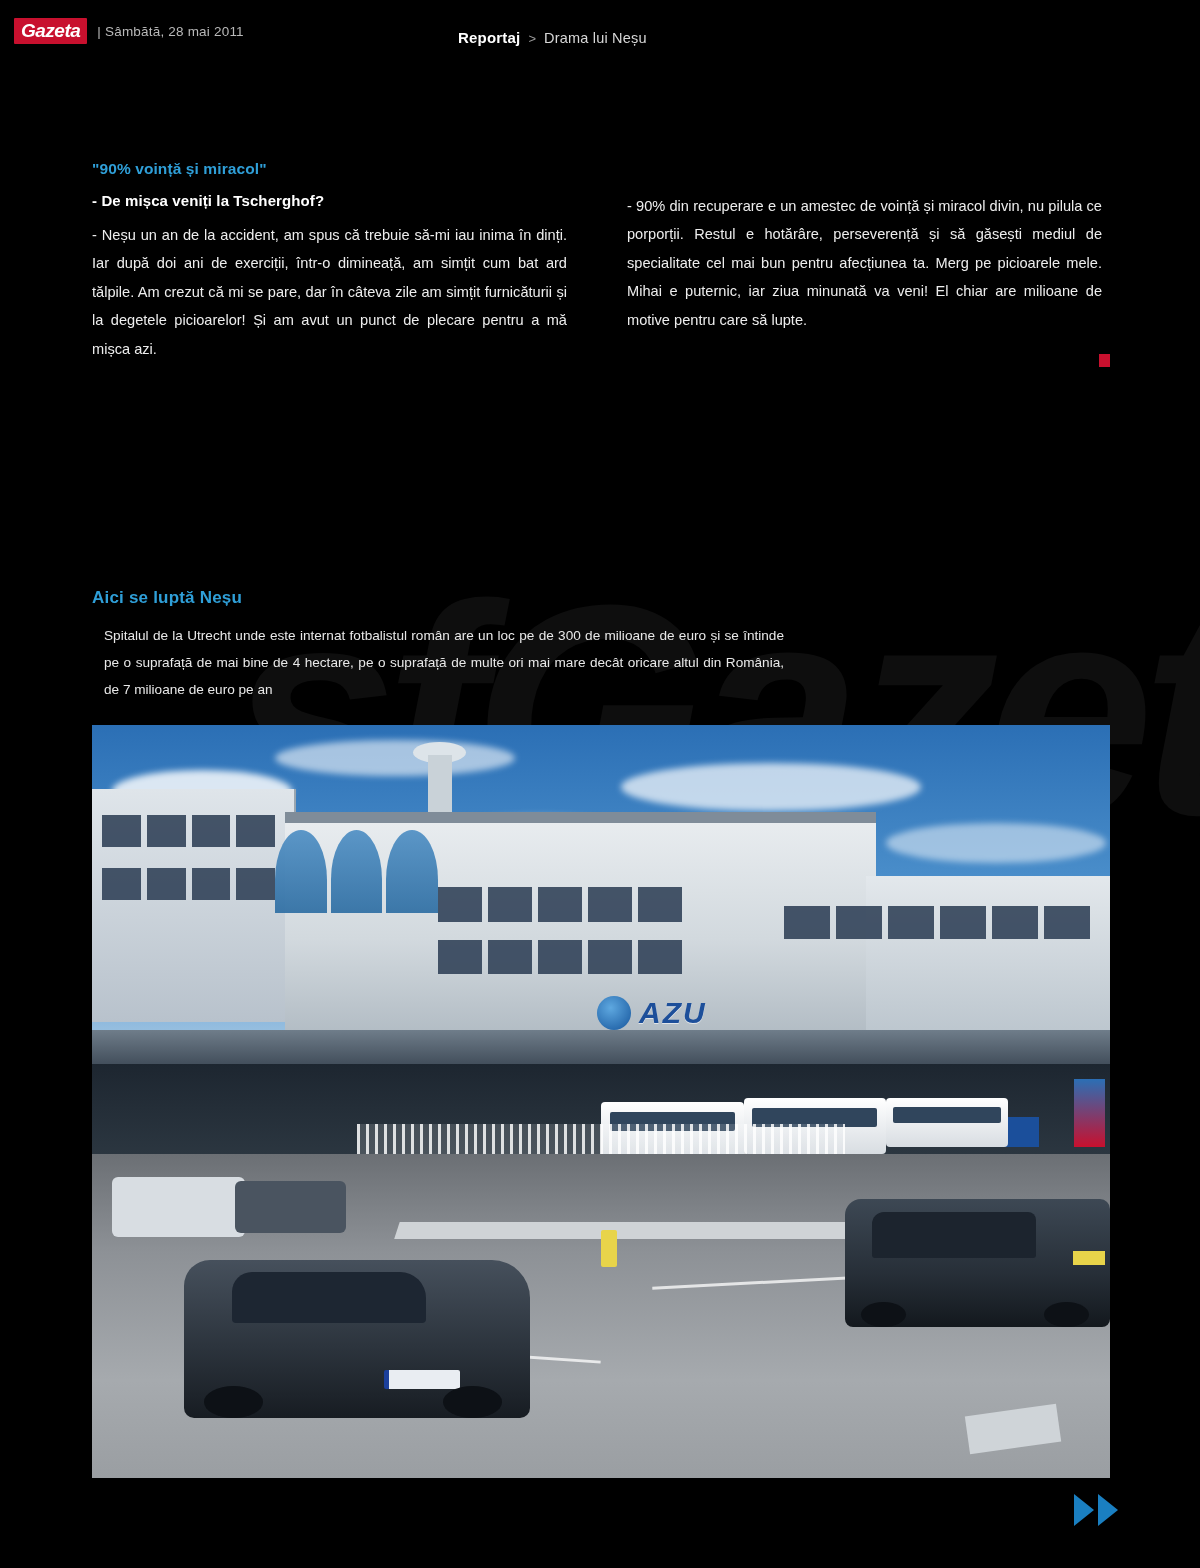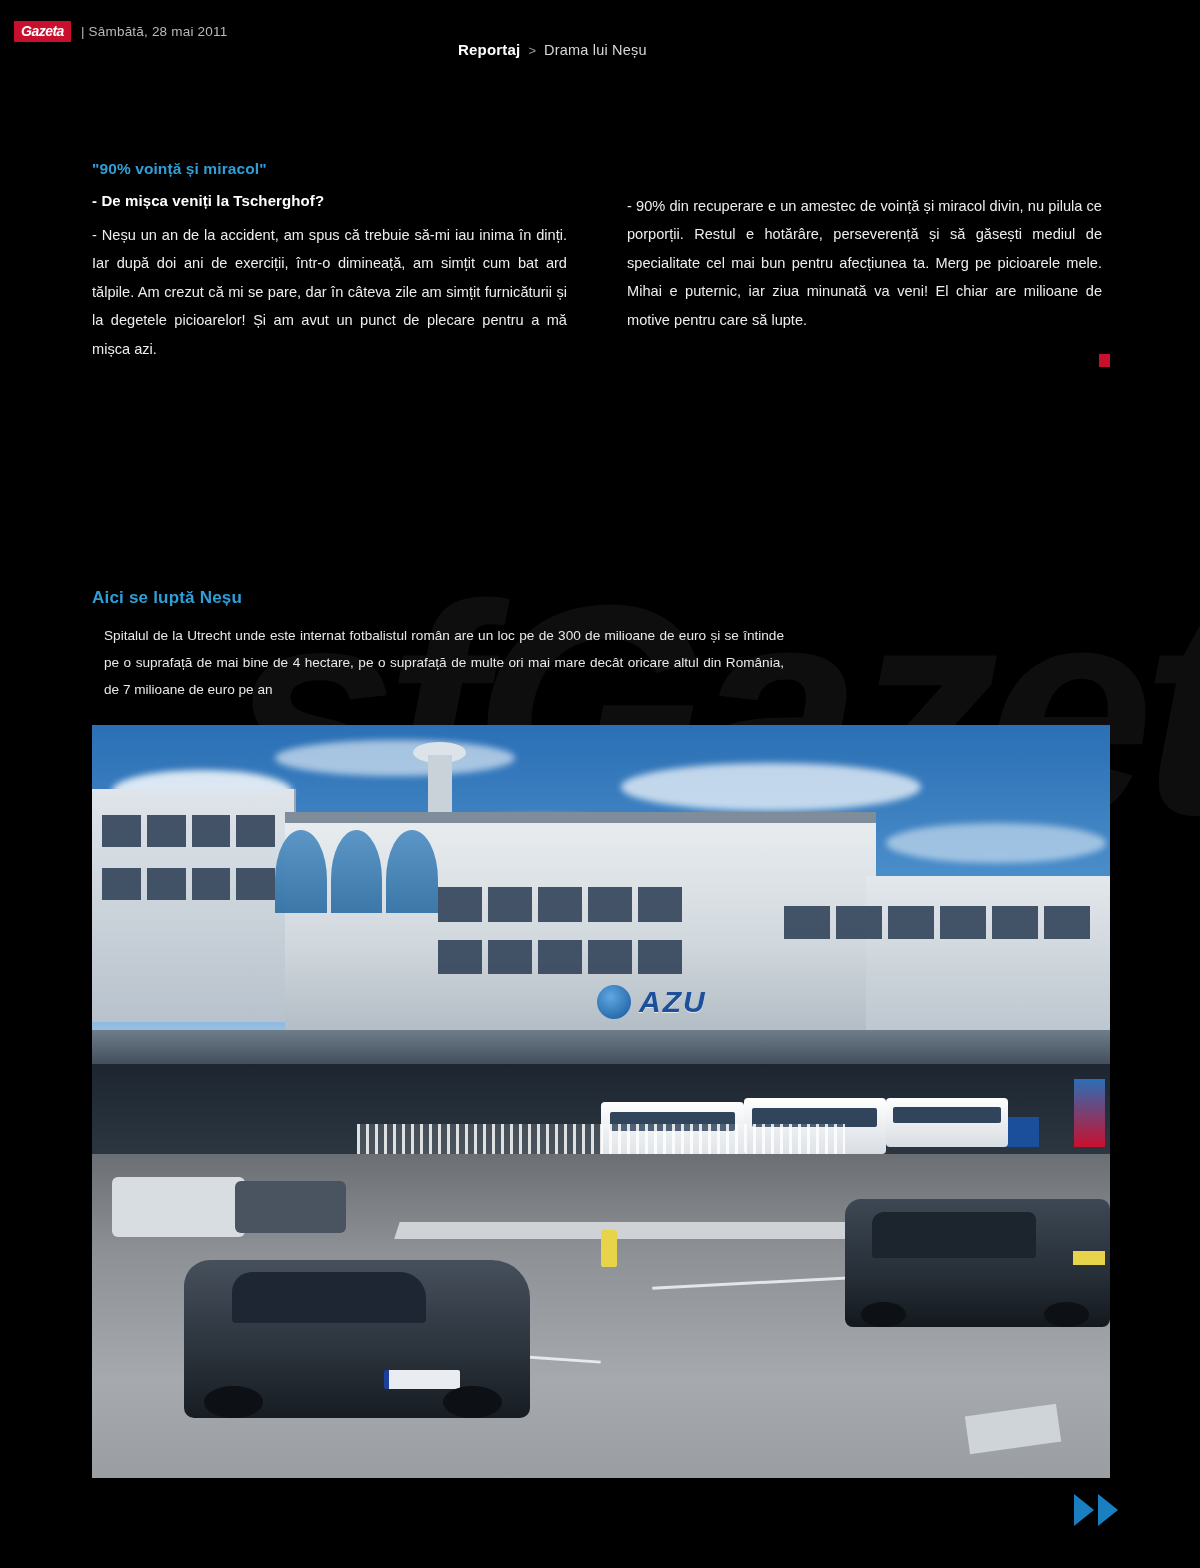--- a/index.html
+++ b/index.html
@@ -26,37 +26,37 @@
     background: #000000;
     display: flex;
     align-items: center;
   }
   .logo {
     margin-left: 14px;
     background: #c8102e;
     color: #ffffff;
     font-weight: bold;
     font-style: italic;
-    font-size: 14px;
+    font-size: 19px;
     padding: 3px 7px 4px 7px;
     letter-spacing: -0.5px;
     line-height: 1;
     border-radius: 1px;
   }
   .header-date {
     margin-left: 10px;
     color: #b9b9b9;
     font-size: 13.5px;
     letter-spacing: 0.2px;
     white-space: nowrap;
   }
   .header-center {
     position: absolute;
     left: 458px;
-    top: 41px;
+    top: 29px;
     display: flex;
     align-items: baseline;
     gap: 8px;
   }
   .header-section {
     font-size: 15px;
     font-weight: bold;
     color: #ffffff;
     letter-spacing: 0.2px;
   }
@@ -271,21 +271,21 @@
     position: absolute;
     left: 0; top: 45%;
     width: 100%; height: 12%;
     background: linear-gradient(to bottom, #1d2630, #2b3640);
   }
   .signboard {
     position: absolute;
     left: 46%; top: 34.5%;
     width: 18%; height: 6%;
     display: flex;
-    align-items: flex-start;
+    align-items: flex-end;
     justify-content: center;
     color: #1d4f9a;
     font-weight: bold;
     font-size: 30px;
     letter-spacing: 2px;
     font-style: italic;
     text-shadow: 0 1px 0 rgba(255,255,255,.6);
   }
   .sign-logo {
     width: 34px; height: 34px;

